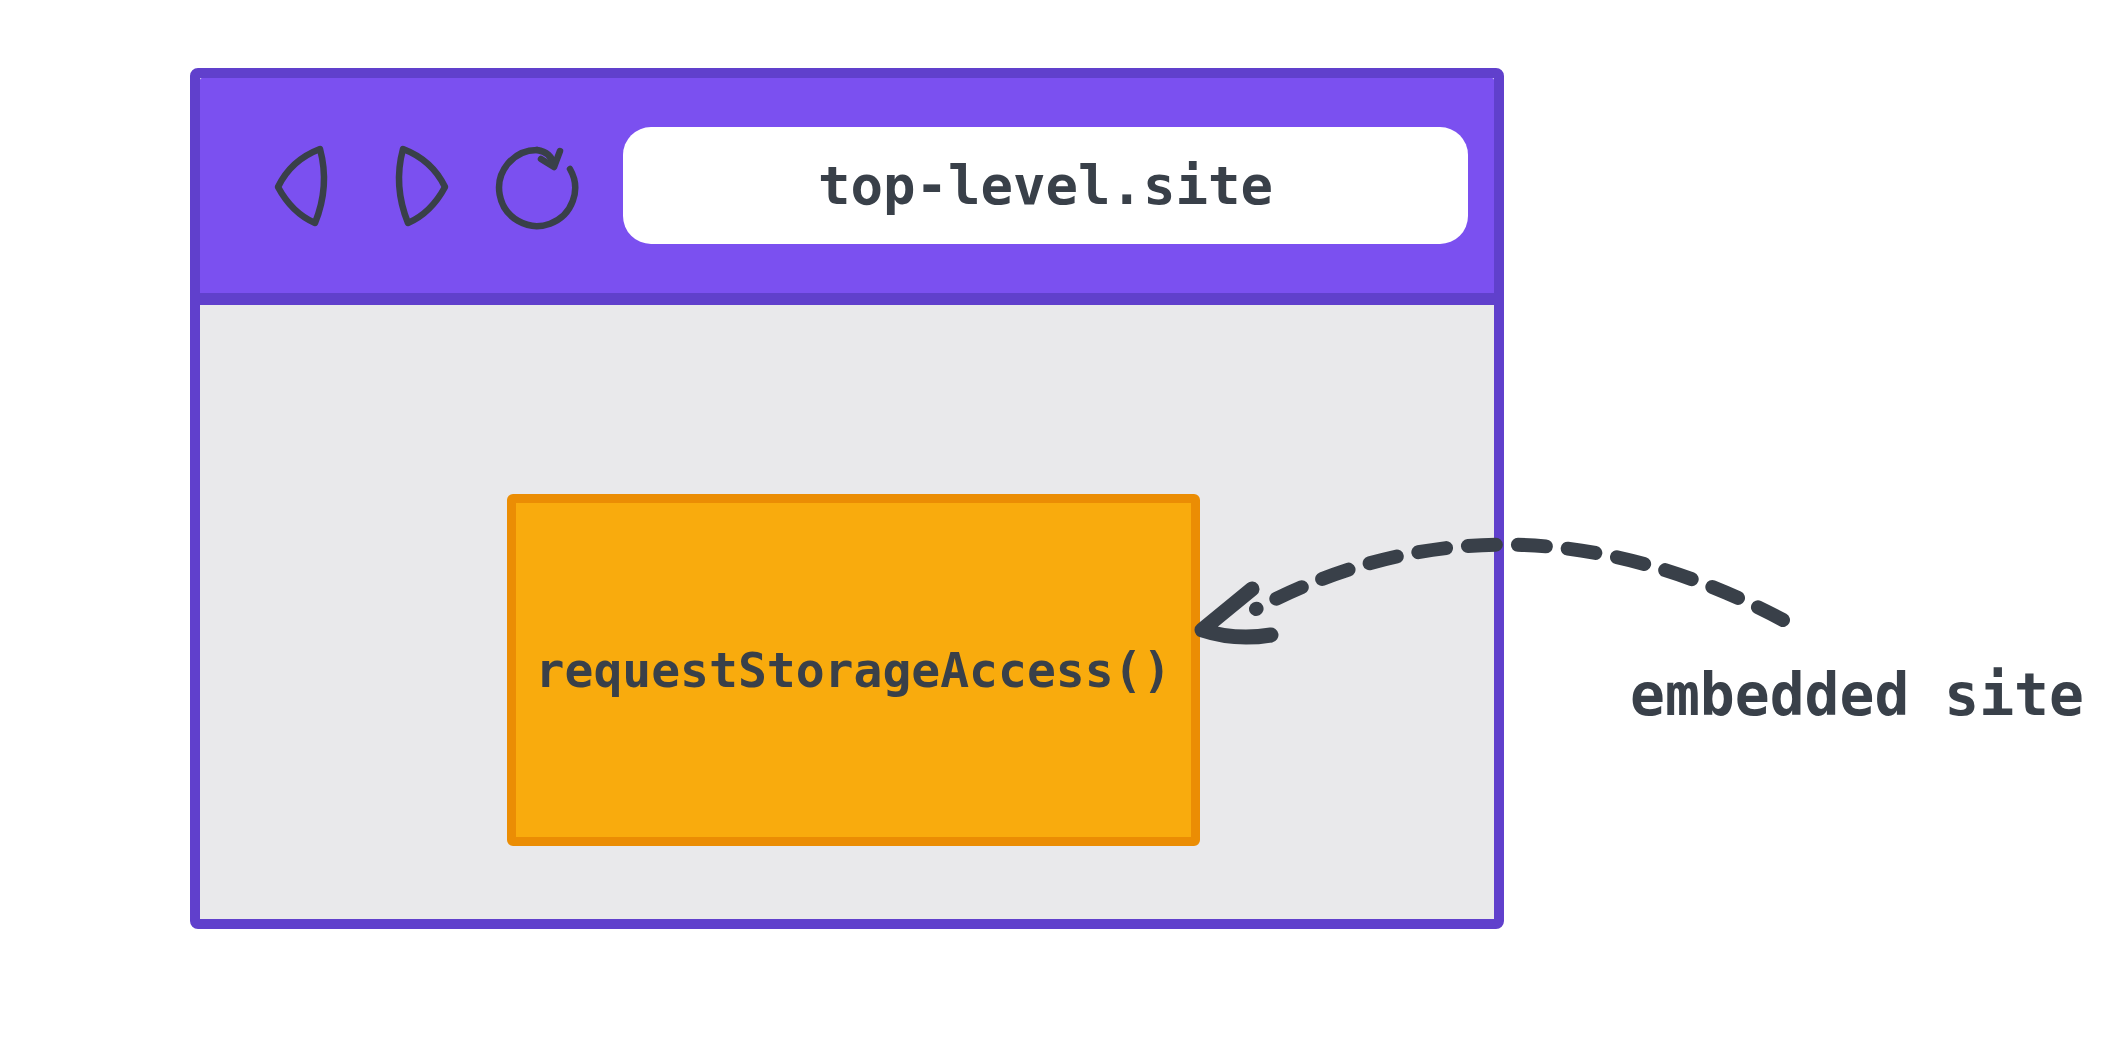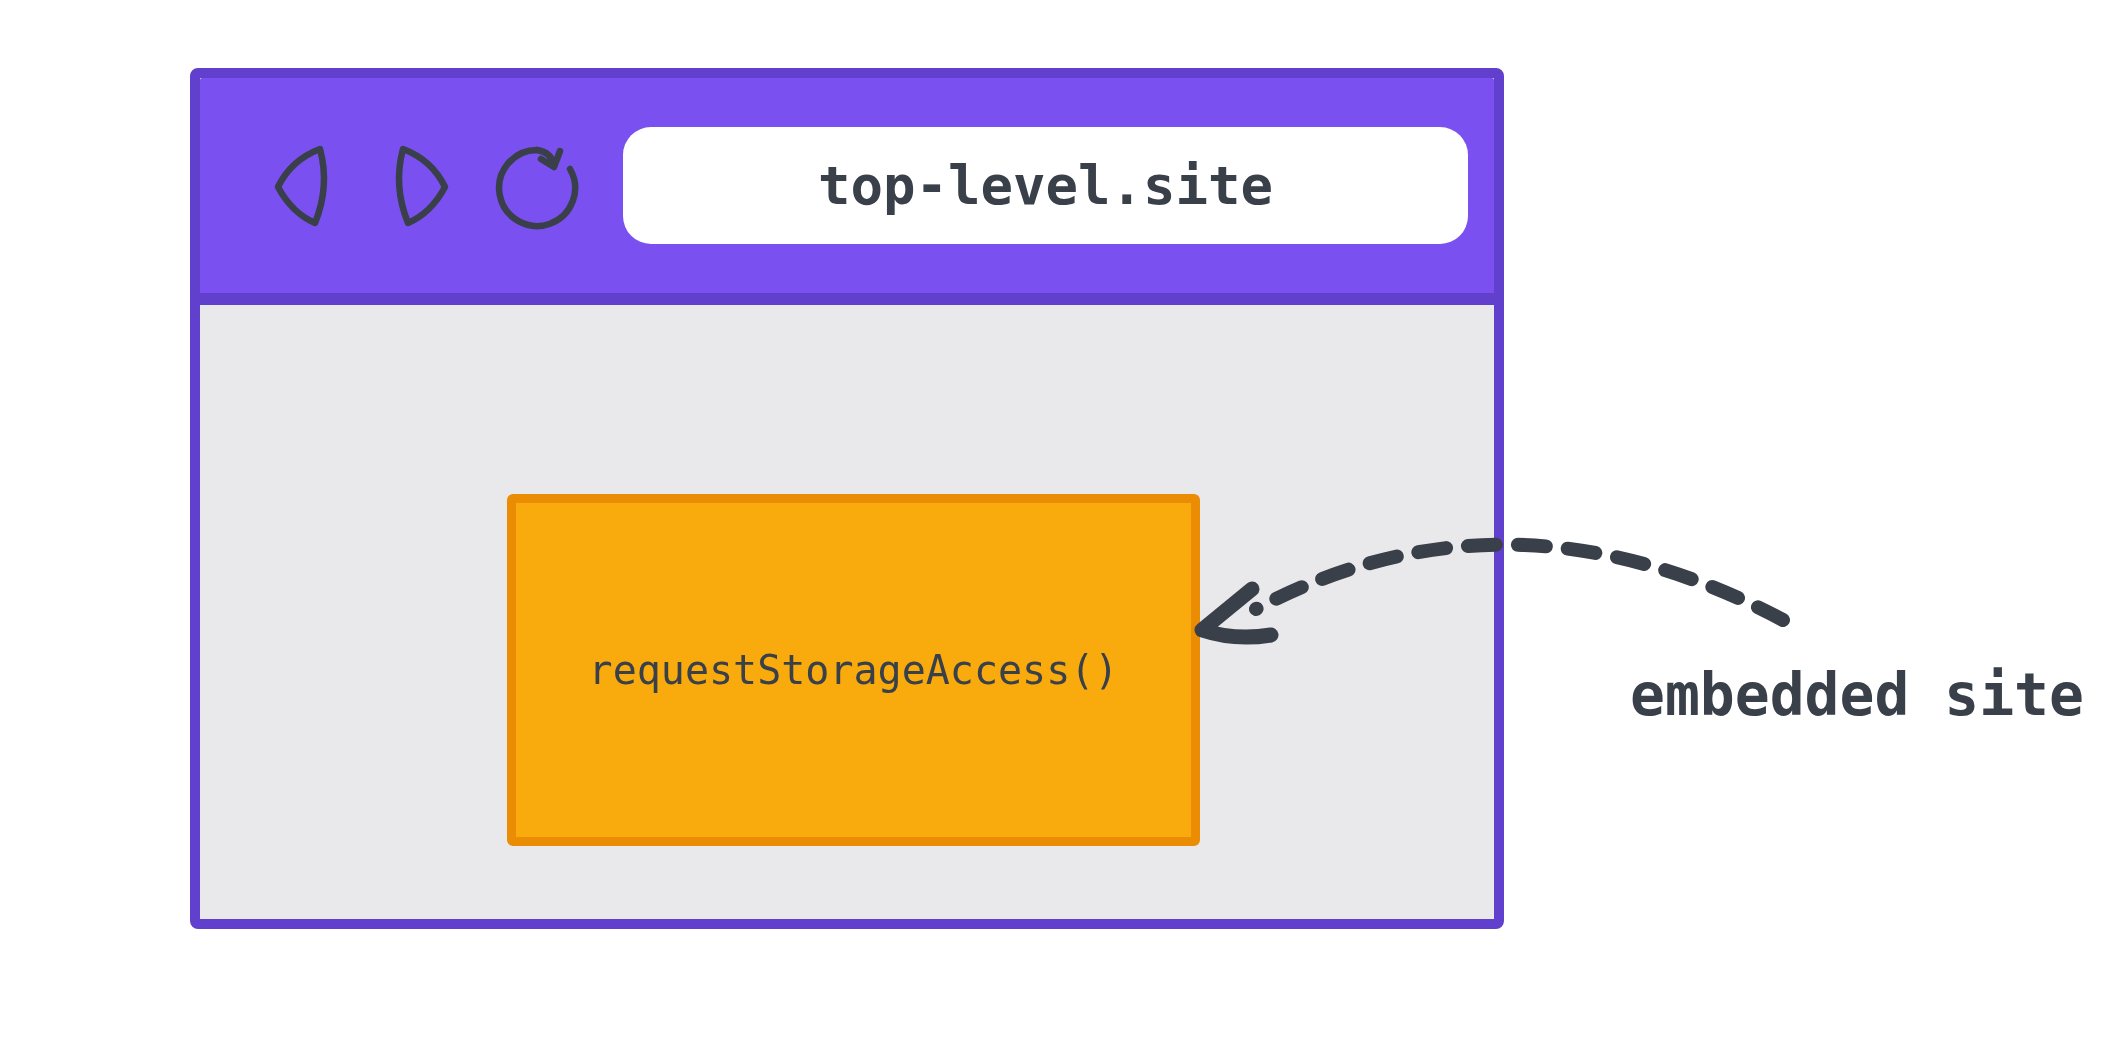--- a/index.html
+++ b/index.html
@@ -46,21 +46,21 @@
   }
   .page-content{position:relative;height:614px;}
   .embedded-frame{
     position:absolute;left:307px;top:189px;width:693px;height:352px;
     box-sizing:border-box;
     background:var(--embed-orange,#F9AB0D);
     border:9px solid var(--embed-border,#EB8D04);
     border-radius:6px;
     display:flex;align-items:center;justify-content:center;
   }
-  .embed-label{font-size:40px;font-weight:normal;color:var(--ink,#394049);white-space:nowrap;}
+  .embed-label{font-size:48px;font-weight:bold;color:var(--ink,#394049);white-space:nowrap;}
   
   .annotation-arrow{position:absolute;left:0;top:0;width:2102px;height:1056px;pointer-events:none;}
   .annotation-label{
     position:absolute;left:1630px;top:660px;width:472px;
     font-size:58px;font-weight:bold;line-height:70px;
     color:var(--ink,#394049);white-space:nowrap;
   }
 </style>
 </head>
 <body>

